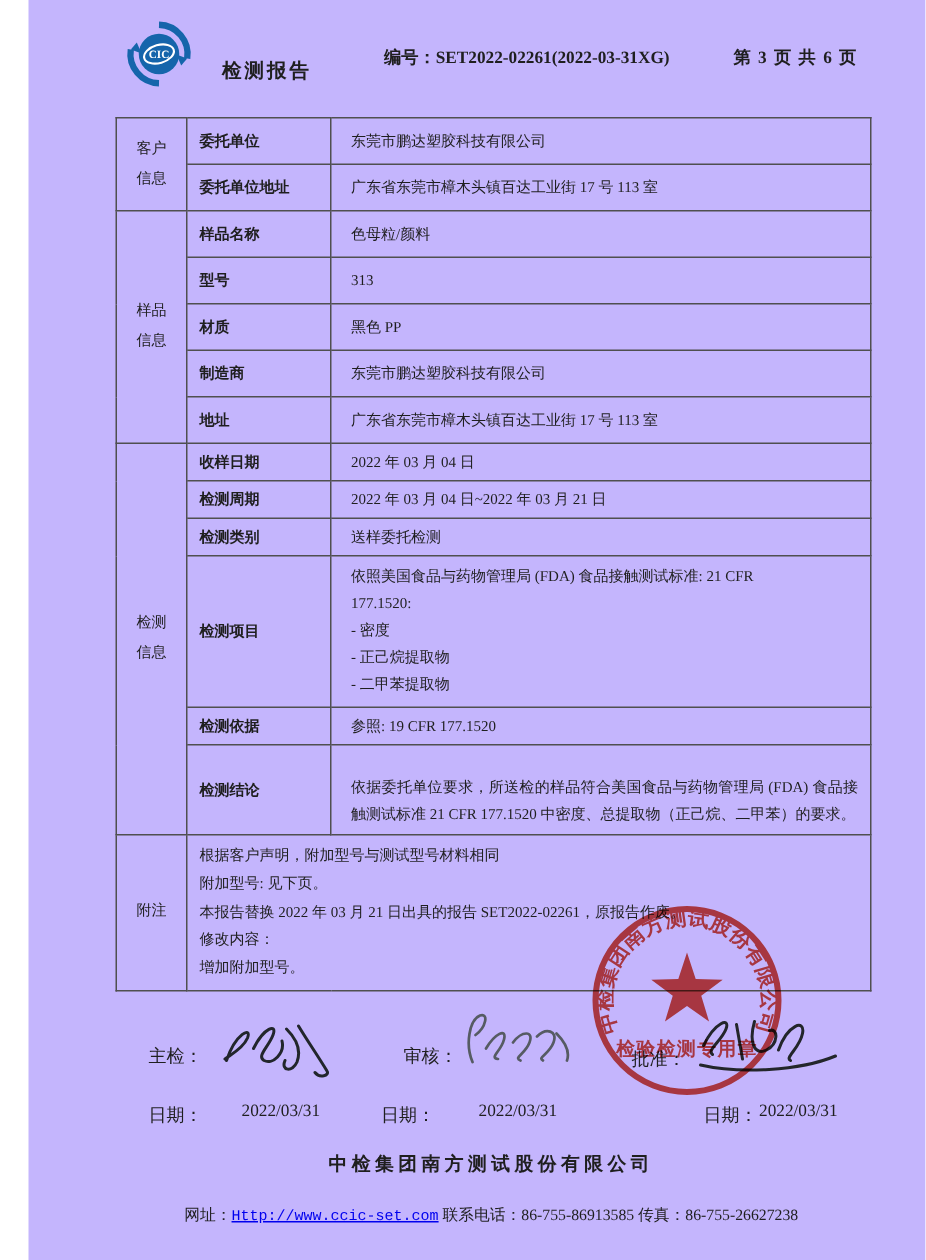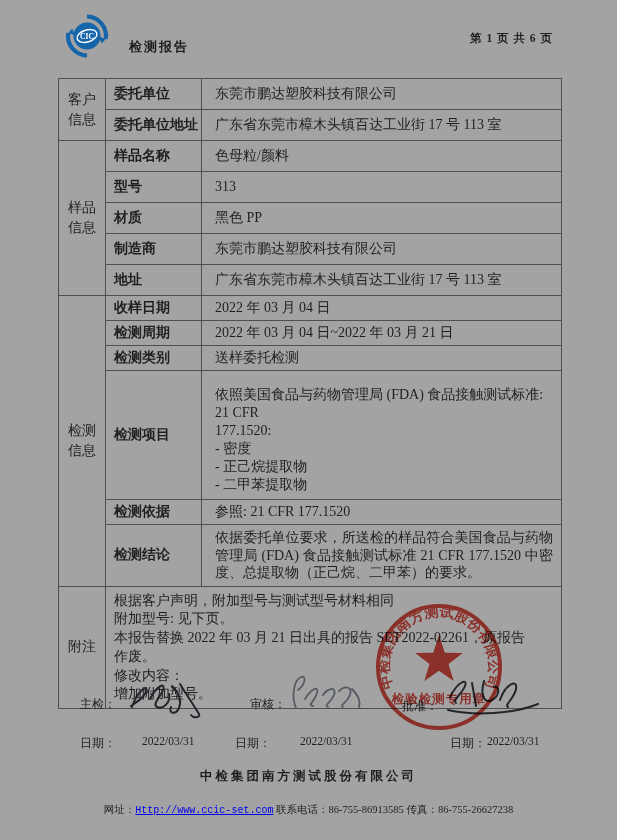--- a/index.html
+++ b/index.html
@@ -2,41 +2,41 @@
 <html><head>
 <meta charset="utf-8">
 <style>
   * { margin:0; padding:0; box-sizing:border-box; }
   html,body { background:#ffffff; }
   body {
     width:617px; height:840px; position:relative; overflow:hidden;
     font-family:"Liberation Serif","DejaVu Serif",serif;
     color:#1f1f1f;
   }
-  .page { position:absolute; inset:0; background:#a3a3a3; }
+  .page { position:absolute; inset:0; background:#c4b5fd;margin-left:19px; }
 
   
   .logo { position:absolute; left:64px; top:13px; }
   .hdr-title { position:absolute; left:129px; top:38px; font-size:13px; font-weight:bold; letter-spacing:2px; }
   .hdr-no { position:absolute; left:237px; top:31px; font-size:11.5px; font-weight:bold; }
   .hdr-page { position:absolute; left:470px; top:31px; font-size:11.5px; font-weight:bold; letter-spacing:1px; }
 
   
   table.report { position:absolute; left:58px; top:78px; width:503px;
-    border-collapse:collapse; table-layout:fixed; font-size:14px; }
+    border-collapse:collapse; table-layout:fixed; font-size:10px; }
   table.report td { border:1px solid #4f4f4f; vertical-align:middle; }
   td.sec { text-align:center; }
   td.sec div { line-height:20px; }
   td.lbl { padding-left:8px;font-weight:bold; }
   td.val { padding-left:13px; }
   tr.hA { height:31px; }
   tr.hB { height:25px; }
-  td.multi { padding:15px 10px 5px 13px; vertical-align:middle; }
+  td.multi { padding:5px 10px 5px 13px; vertical-align:middle; }
   td.multi div { line-height:18px; }
-  td.concl { padding:4px 8px 4px 13px; line-height:17.5px; text-align:justify; }
+  td.concl { padding:20px 8px 4px 13px; line-height:17.5px; text-align:justify; }
   td.notes { padding:5px 24px 4px 8px; }
   td.notes div { line-height:18.8px; }
 
   
   .abs { position:absolute; font-size:12px; }
   .sig-svg { position:absolute; }
   .date-val { font-size:11.5px; }
 
   
   .stamp { position:absolute; left:372px; top:600px; mix-blend-mode:multiply; opacity:0.92; }
@@ -58,21 +58,22 @@
     <path d="M23 3.5 A 19.5 19.5 0 0 1 41.8 26" stroke="#1565ab" stroke-width="4.2" fill="none"></path>
     <path d="M41.8 26 l-7.2 -2.6 l3.2 7.2 z" fill="#1565ab"></path>
     <path d="M23 42.5 A 19.5 19.5 0 0 1 4.2 20" stroke="#1565ab" stroke-width="4.2" fill="none"></path>
     <path d="M4.2 20 l7.2 2.6 l-3.2 -7.2 z" fill="#1565ab"></path>
     <circle cx="23" cy="23" r="13.5" fill="#1565ab"></circle>
     <ellipse cx="23" cy="23" rx="10.2" ry="6" fill="none" stroke="#ffffff" stroke-width="1.4" transform="rotate(-16 23 23)"></ellipse>
     <text x="23" y="25.8" font-size="7.5" font-weight="bold" fill="#ffffff" text-anchor="middle" font-family="Liberation Serif, serif">CIC</text>
   </svg>
 
   <div class="hdr-title">检测报告</div>
-  <div class="hdr-page">第 1 页 共 6 页</div>
+  <div class="hdr-no"><span>编号：</span><span>SET2022-02261(2022-03-31XG)</span></div>
+  <div class="hdr-page">第 3 页 共 6 页</div>
 
   <table class="report">
     <colgroup>
         <col style="width:47px">
         <col style="width:96px">
         <col style="width:360px">
       </colgroup>
     <tbody>
 
       <tr class="hA">
@@ -134,21 +135,21 @@
         <td class="multi">
           <div>依照美国食品与药物管理局 (FDA) 食品接触测试标准: 21 CFR</div>
           <div>177.1520:</div>
           <div>- 密度</div>
           <div>- 正己烷提取物</div>
           <div>- 二甲苯提取物</div>
         </td>
       </tr>
       <tr class="hB">
         <td class="lbl">检测依据</td>
-        <td class="val">参照: 21 CFR 177.1520</td>
+        <td class="val">参照: 19 CFR 177.1520</td>
       </tr>
       <tr>
         <td class="lbl">检测结论</td>
         <td class="concl">依据委托单位要求，所送检的样品符合美国食品与药物管理局 (FDA) 食品接触测试标准 21 CFR 177.1520 中密度、总提取物（正己烷、二甲苯）的要求。</td>
       </tr>
 
       <tr>
         <td class="sec">
           <div>附注</div>
         </td>

